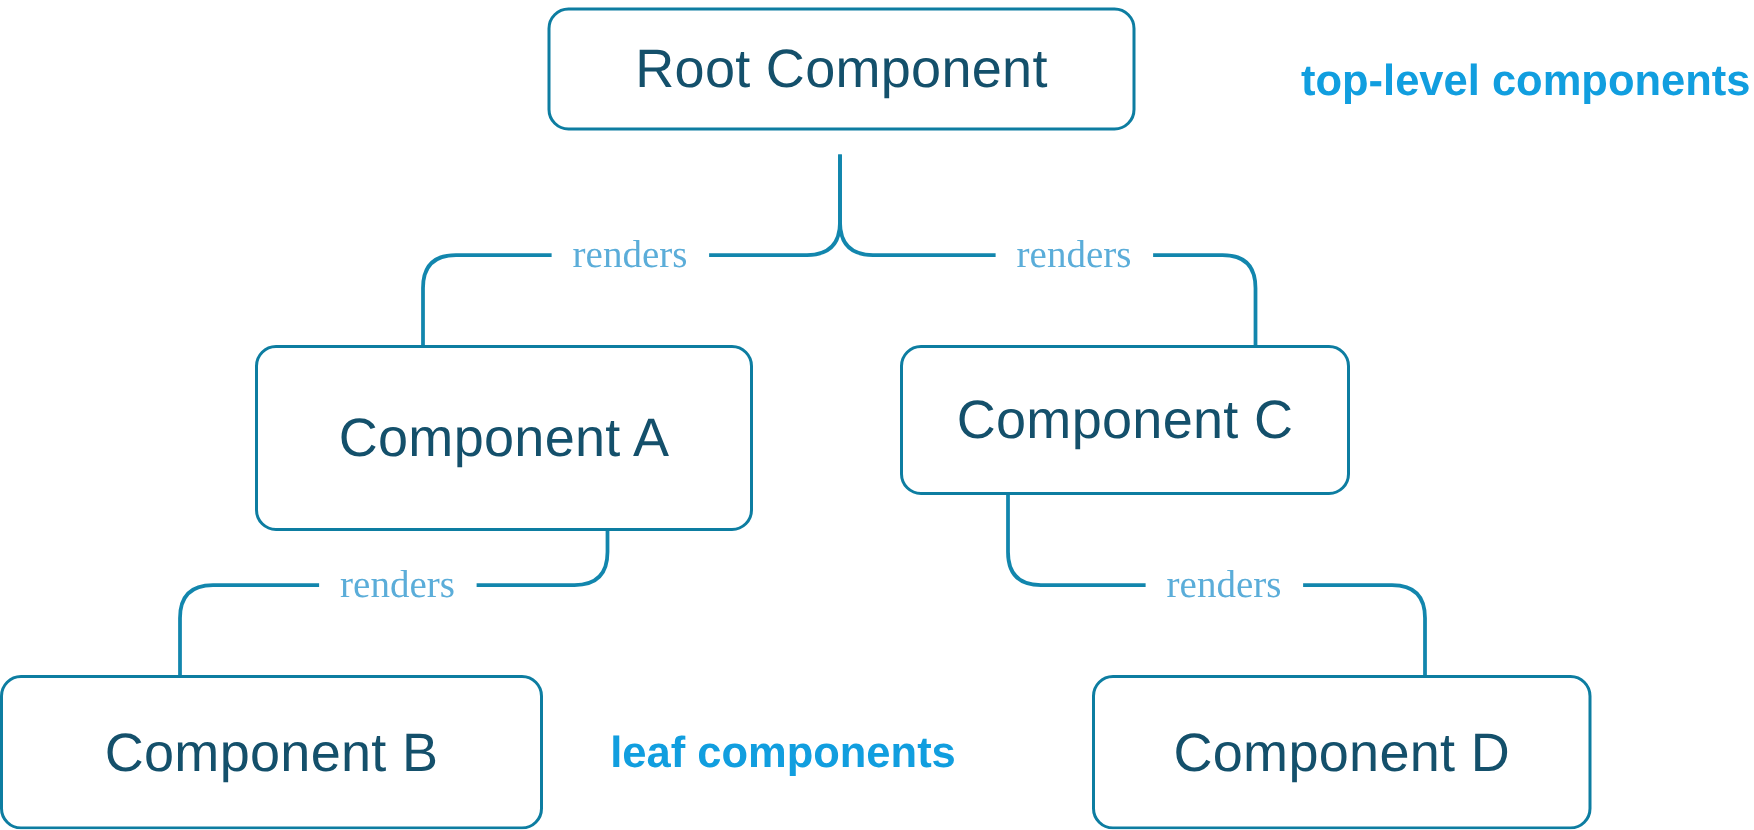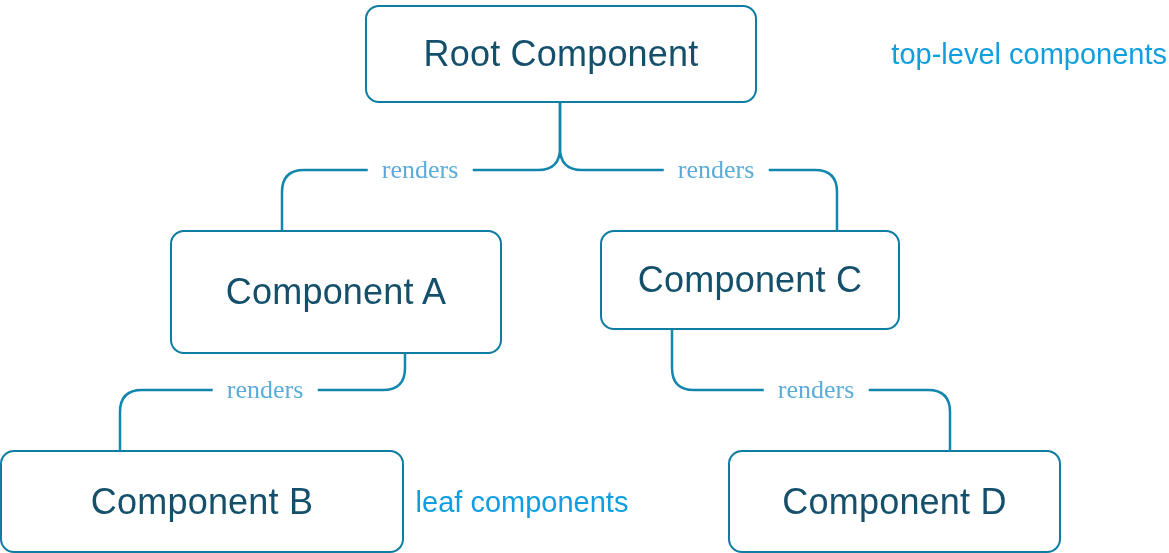--- a/index.html
+++ b/index.html
@@ -51,37 +51,37 @@
     color:var(--edge-label);
     font-size:26px;
     font-weight:500;
     white-space:nowrap;
     font-family:Liberation Serif, serif;
   }
   .annotation{
     position:absolute;
     color:var(--annotation);
     font-size:29px;
-    font-weight:400;
+    font-weight:700;
     white-space:nowrap;
   }
   .annotation.top{
     top:38px;
     right:2px;
   }
   .annotation.leaf{
     top:486px;
     left:522px;
     transform:translateX(-50%);
   }
   
-  .node-root{left:365px;top:5px;width:392px;height:98px;}
+  .node-root{left:365px;top:5px;width:392px;height:82px;}
   .node-a{left:170px;top:230px;width:332px;height:124px;}
   .node-c{left:600px;top:230px;width:300px;height:100px;}
-  .node-b{left:0px;top:450px;width:404px;height:103px;}
+  .node-b{left:0px;top:450px;width:362px;height:103px;}
   .node-d{left:728px;top:450px;width:333px;height:103px;}
 </style>
 </head>
 <body>
 
 <div class="stage">
 
   <svg class="edges" viewBox="0 0 1169 553">
     <path class="edge" d="M 560 103 L 560 148 Q 560 170 538 170 L 304 170 Q 282 170 282 192 L 282 230"></path>
     <path class="edge" d="M 560 103 L 560 148 Q 560 170 582 170 L 815 170 Q 837 170 837 192 L 837 230"></path>

